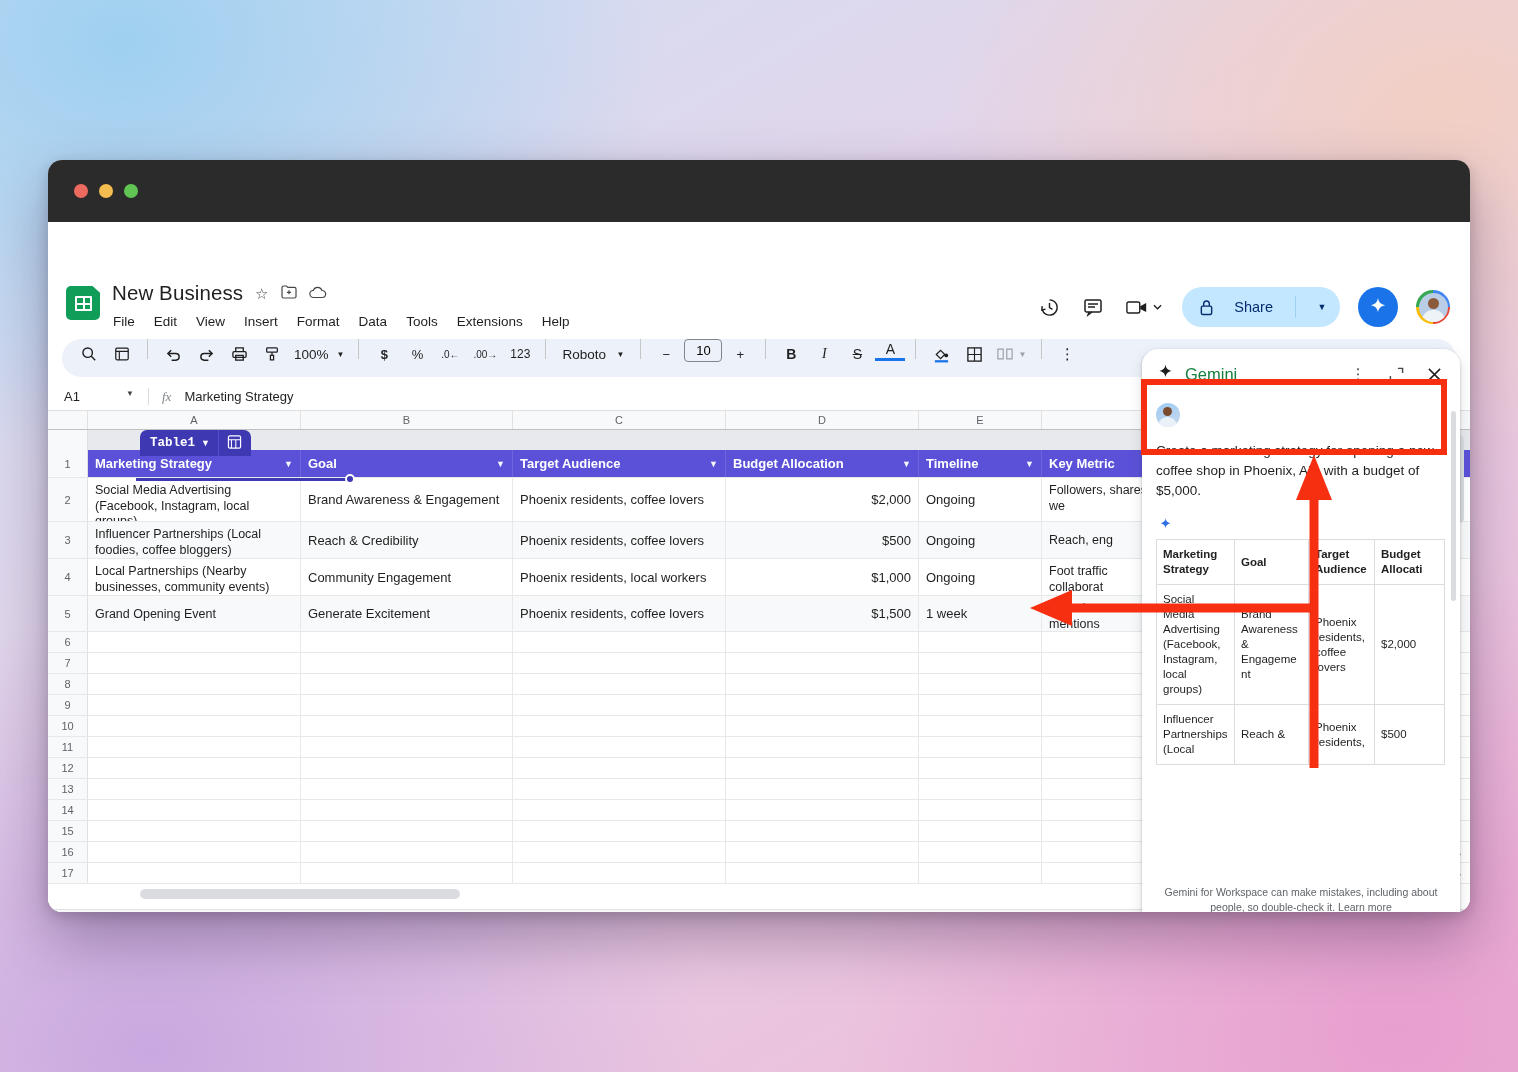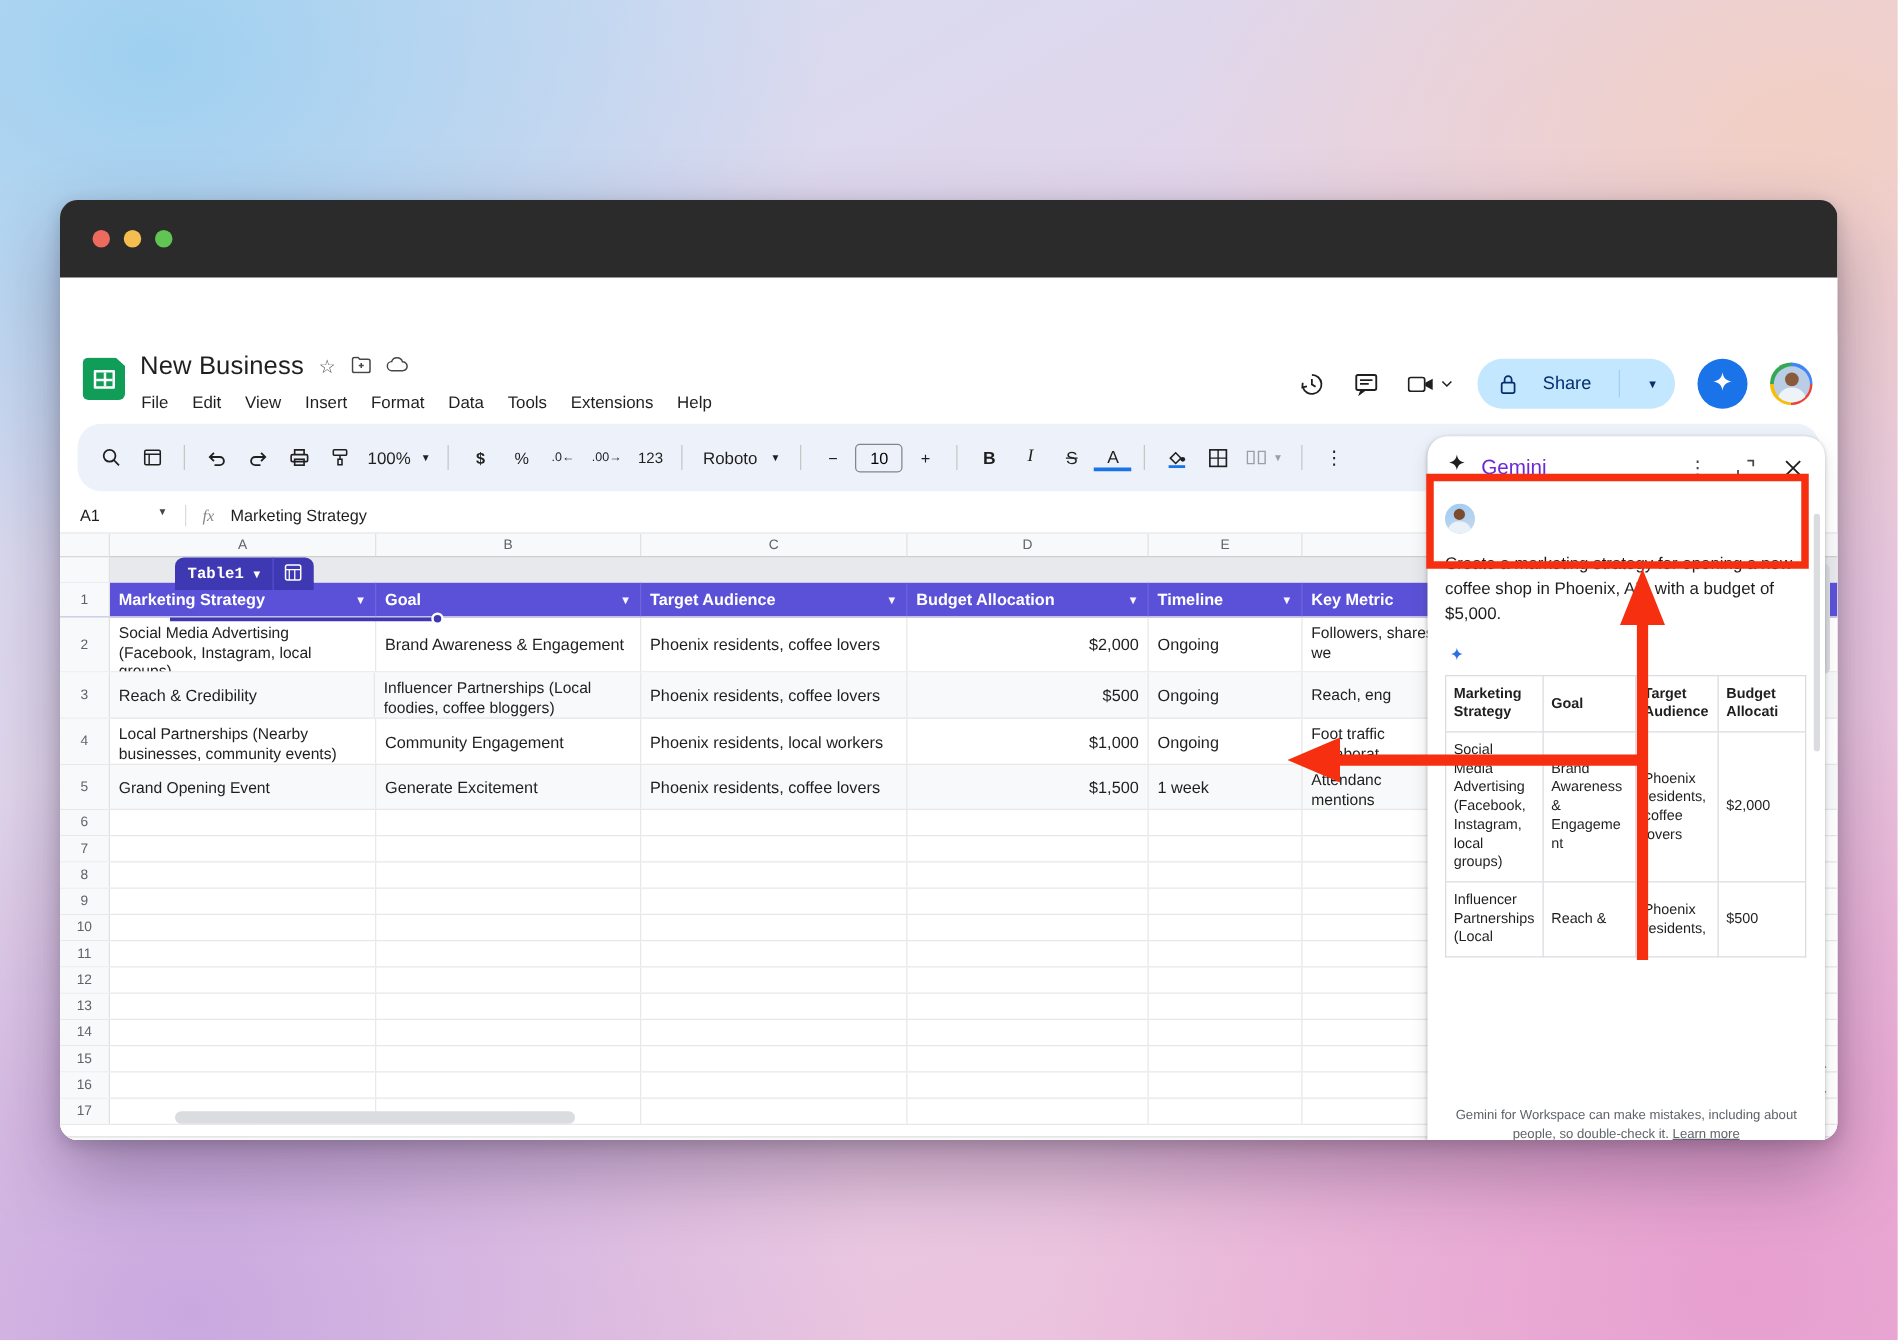--- a/index.html
+++ b/index.html
@@ -52,21 +52,21 @@
   .gem-btn{ width:40px;height:40px;border-radius:50%;background:#1a73e8;display:flex;align-items:center;justify-content:center;cursor:pointer;}
   .avatar{ width:34px;height:34px;border-radius:50%;
            background:conic-gradient(#4285f4 0 25%, #ea4335 25% 50%, #fbbc04 50% 75%, #34a853 75% 100%);
            display:flex;align-items:center;justify-content:center;cursor:pointer;}
   .avatar .inner{ width:29px;height:29px;border-radius:50%;background:#b9cde6;position:relative;overflow:hidden;}
   .avatar .inner:before{content:"";position:absolute;width:11px;height:11px;border-radius:50%;background:#8a5a3b;left:9px;top:5px;}
   .avatar .inner:after{content:"";position:absolute;width:23px;height:13px;border-radius:11px 11px 0 0;background:#eef3f8;left:3px;top:17px;}
 
   
   .toolbar-wrap{ padding:0 14px; }
-  .toolbar{ height:54px;background:#edf2fa;border-radius:19px;display:flex;align-items:center;padding:0 12px;gap:3px;position:relative;}
+  .toolbar{ height:38px;background:#edf2fa;border-radius:19px;display:flex;padding:0 12px;gap:3px;position:relative;}
   .tb{ height:30px;min-width:30px;padding:0 5px;border-radius:5px;display:flex;align-items:center;justify-content:center;
        font-size:13px;color:#1f1f1f;cursor:pointer;}
   .tbsep{ width:1px;height:20px;background:#c4c7c5;margin:0 7px; }
   .zoom{ font-size:13.5px;padding:0 4px; }
   .fontname{ width:74px;justify-content:space-between;padding:0 6px;font-size:13.5px; }
   .fsbox{ width:38px;height:23px;border:1px solid #80868b;border-radius:4px;display:flex;align-items:center;justify-content:center;font-size:13px;}
   .tb.dim{ color:#9aa0a6; }
   .collapse{ position:absolute; right:14px; }
 
   
@@ -116,21 +116,21 @@
   .stab{ height:34px;display:flex;align-items:center;gap:9px;padding:0 14px;border-radius:5px;font-size:13.5px;color:#1f1f1f;cursor:pointer;}
   .stab .cv{font-size:9px;}
   .stab.active{ background:#d3e3fd;color:#0b57d0;font-weight:700; }
   .tabs-right{position:absolute;right:16px;color:#444746;font-size:15px;cursor:pointer;}
 
   
   .gpanel{ position:absolute; right:10px; top:82px; width:318px; height:578px; background:#fff;
            border-radius:16px; box-shadow:0 1px 3px rgba(60,64,67,.3),0 6px 14px rgba(60,64,67,.15);
            display:flex;flex-direction:column; overflow:hidden; }
   .gp-head{ height:50px;display:flex;align-items:center;padding:0 12px 0 14px;gap:10px;flex:none;}
-  .gp-title{ font-size:16.5px;color:#6d28d9;flex:1;}
+  .gp-title{ font-size:16.5px;color:#15803d;flex:1;}
   .gp-ic{ width:28px;height:28px;display:flex;align-items:center;justify-content:center;color:#444746;cursor:pointer;font-size:15px;}
   .gp-body{ flex:1; overflow:hidden; position:relative; padding:0 0 0 0;}
   .gp-scroll{ position:absolute; right:4px; top:12px; width:5px; height:190px; background:#dadce0;border-radius:3px;}
   .usr-av{ width:24px;height:24px;border-radius:50%;margin:4px 0 8px 14px;overflow:hidden;
            background:linear-gradient(160deg,#9ecbf5,#c9d9ea);position:relative;}
   .usr-av:before{content:"";position:absolute;width:9px;height:9px;border-radius:50%;background:#7b4b2e;left:7px;top:4px;}
   .usr-av:after{content:"";position:absolute;width:19px;height:10px;border-radius:9px 9px 0 0;background:#eaf1f8;left:2px;top:14px;}
   .prompt-txt{ font-size:13.5px;line-height:20px;color:#1f1f1f;padding:6px 16px 8px 14px; }
   .gsparkle{ margin:8px 0 4px 16px; color:#2f6fe4; font-size:15px; }
 
@@ -408,22 +408,22 @@
           <div class="cell wrap" style="width:213px;font-size:12.5px">Social Media Advertising (Facebook, Instagram, local groups)</div>
           <div class="cell" style="width:212px">Brand Awareness &amp; Engagement</div>
           <div class="cell" style="width:213px">Phoenix residents, coffee lovers</div>
           <div class="cell num" style="width:193px">$2,000</div>
           <div class="cell" style="width:123px">Ongoing</div>
           <div class="cell wrap" style="width:120px;font-size:12.5px">Followers, shares, we</div>
         </div>
 
         <div class="row" style="height:37px;background:#f8f9fa">
           <div class="rownum">3</div>
+          <div class="cell wrap" style="width:213px;font-size:12.5px">Influencer Partnerships (Local foodies, coffee bloggers)</div>
           <div class="cell" style="width:212px">Reach &amp; Credibility</div>
-          <div class="cell wrap" style="width:213px;font-size:12.5px">Influencer Partnerships (Local foodies, coffee bloggers)</div>
           <div class="cell" style="width:213px">Phoenix residents, coffee lovers</div>
           <div class="cell num" style="width:193px">$500</div>
           <div class="cell" style="width:123px">Ongoing</div>
           <div class="cell" style="width:120px;font-size:12.5px">Reach, eng</div>
         </div>
 
         <div class="row" style="height:37px">
           <div class="rownum">4</div>
           <div class="cell wrap" style="width:213px;font-size:12.5px">Local Partnerships (Nearby businesses, community events)</div>
           <div class="cell" style="width:212px">Community Engagement</div>

